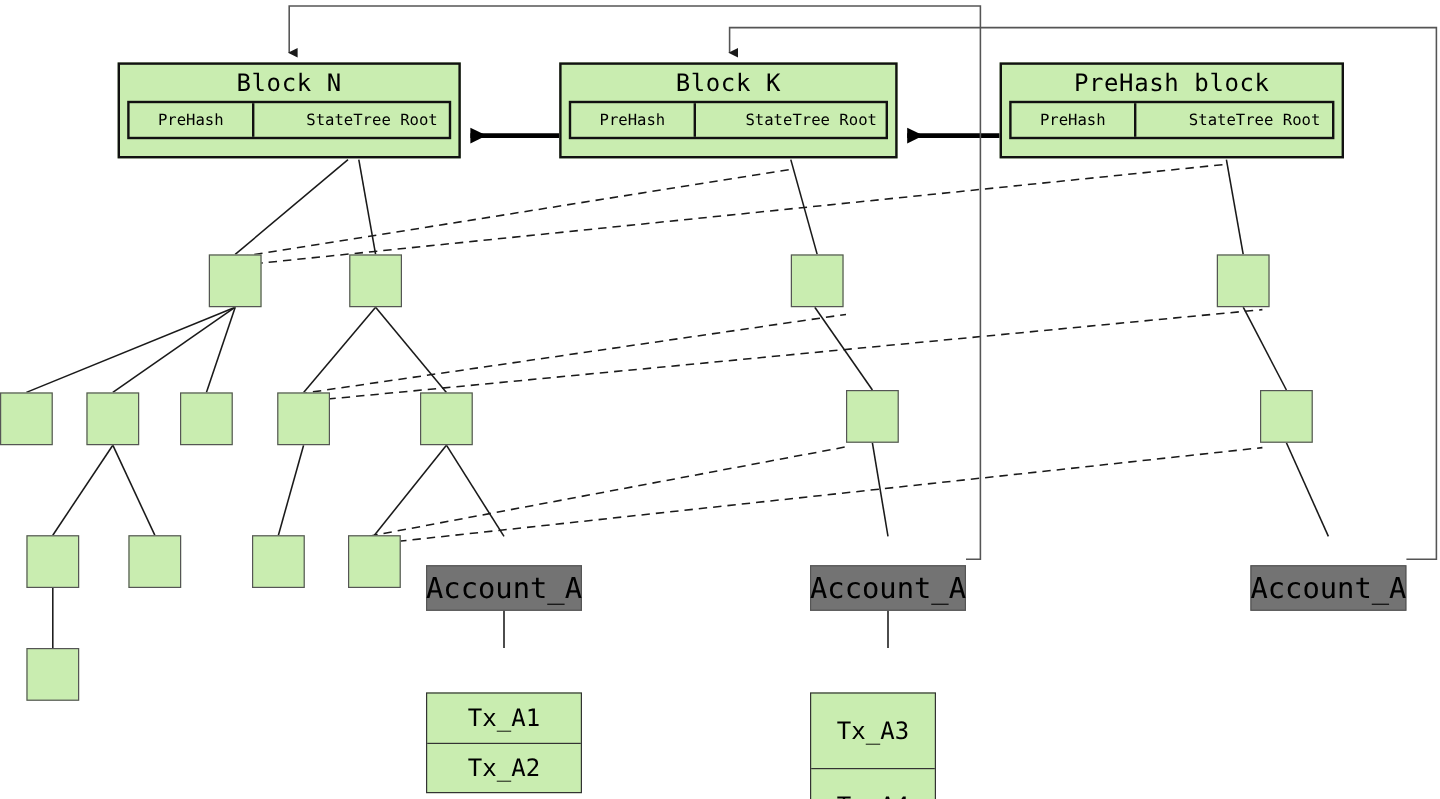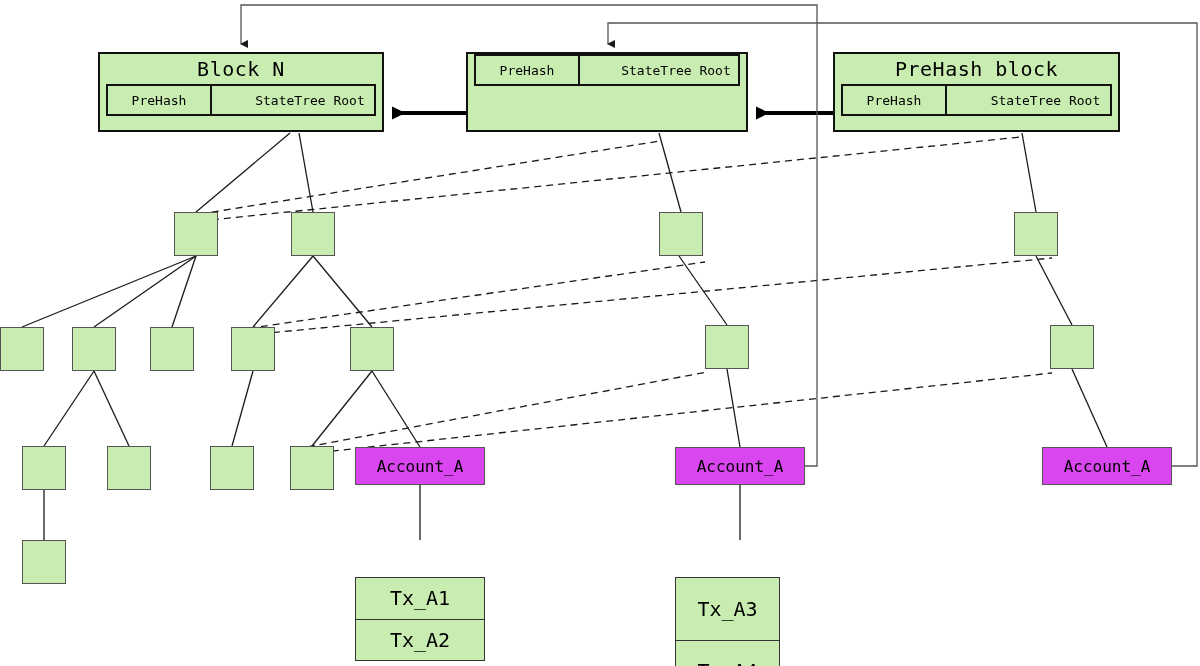--- a/index.html
+++ b/index.html
@@ -83,27 +83,28 @@
     position: absolute;
     box-sizing: border-box;
     background: #c9edb0;
     border: 1.5px solid #555555;
   }
 
   
   .account-box {
     position: absolute;
     box-sizing: border-box;
-    background: #d946ef;
+    background: #737373;
     border: 1.5px solid #555555;
     display: flex;
     align-items: center;
     justify-content: center;
-    font-size: 16px;
-    color: #000000;
+    font-size: 24px;
+    color: #000000;
+    margin-top: 24px;
   }
 
   
   .tx-stack {
     position: absolute;
     box-sizing: border-box;
     background: #c9edb0;
     border: 1.5px solid #333333;
     display: flex;
     flex-direction: column;
@@ -200,20 +201,21 @@
 
     <div class="block" id="block-n" style="left:98px; top:52px; width:286px; height:80px;">
       <div class="block-title">Block N</div>
       <div class="block-fields">
         <div class="block-field field-prehash">PreHash</div>
         <div class="block-field field-stateroot">StateTree Root</div>
       </div>
     </div>
 
     <div class="block" id="block-k" style="left:466px; top:52px; width:282px; height:80px;">
+      <div class="block-title">Block K</div>
       <div class="block-fields">
         <div class="block-field field-prehash">PreHash</div>
         <div class="block-field field-stateroot">StateTree Root</div>
       </div>
     </div>
 
     <div class="block" id="latest-block" style="left:833px; top:52px; width:287px; height:80px;">
       <div class="block-title">PreHash block</div>
       <div class="block-fields">
         <div class="block-field field-prehash">PreHash</div>

